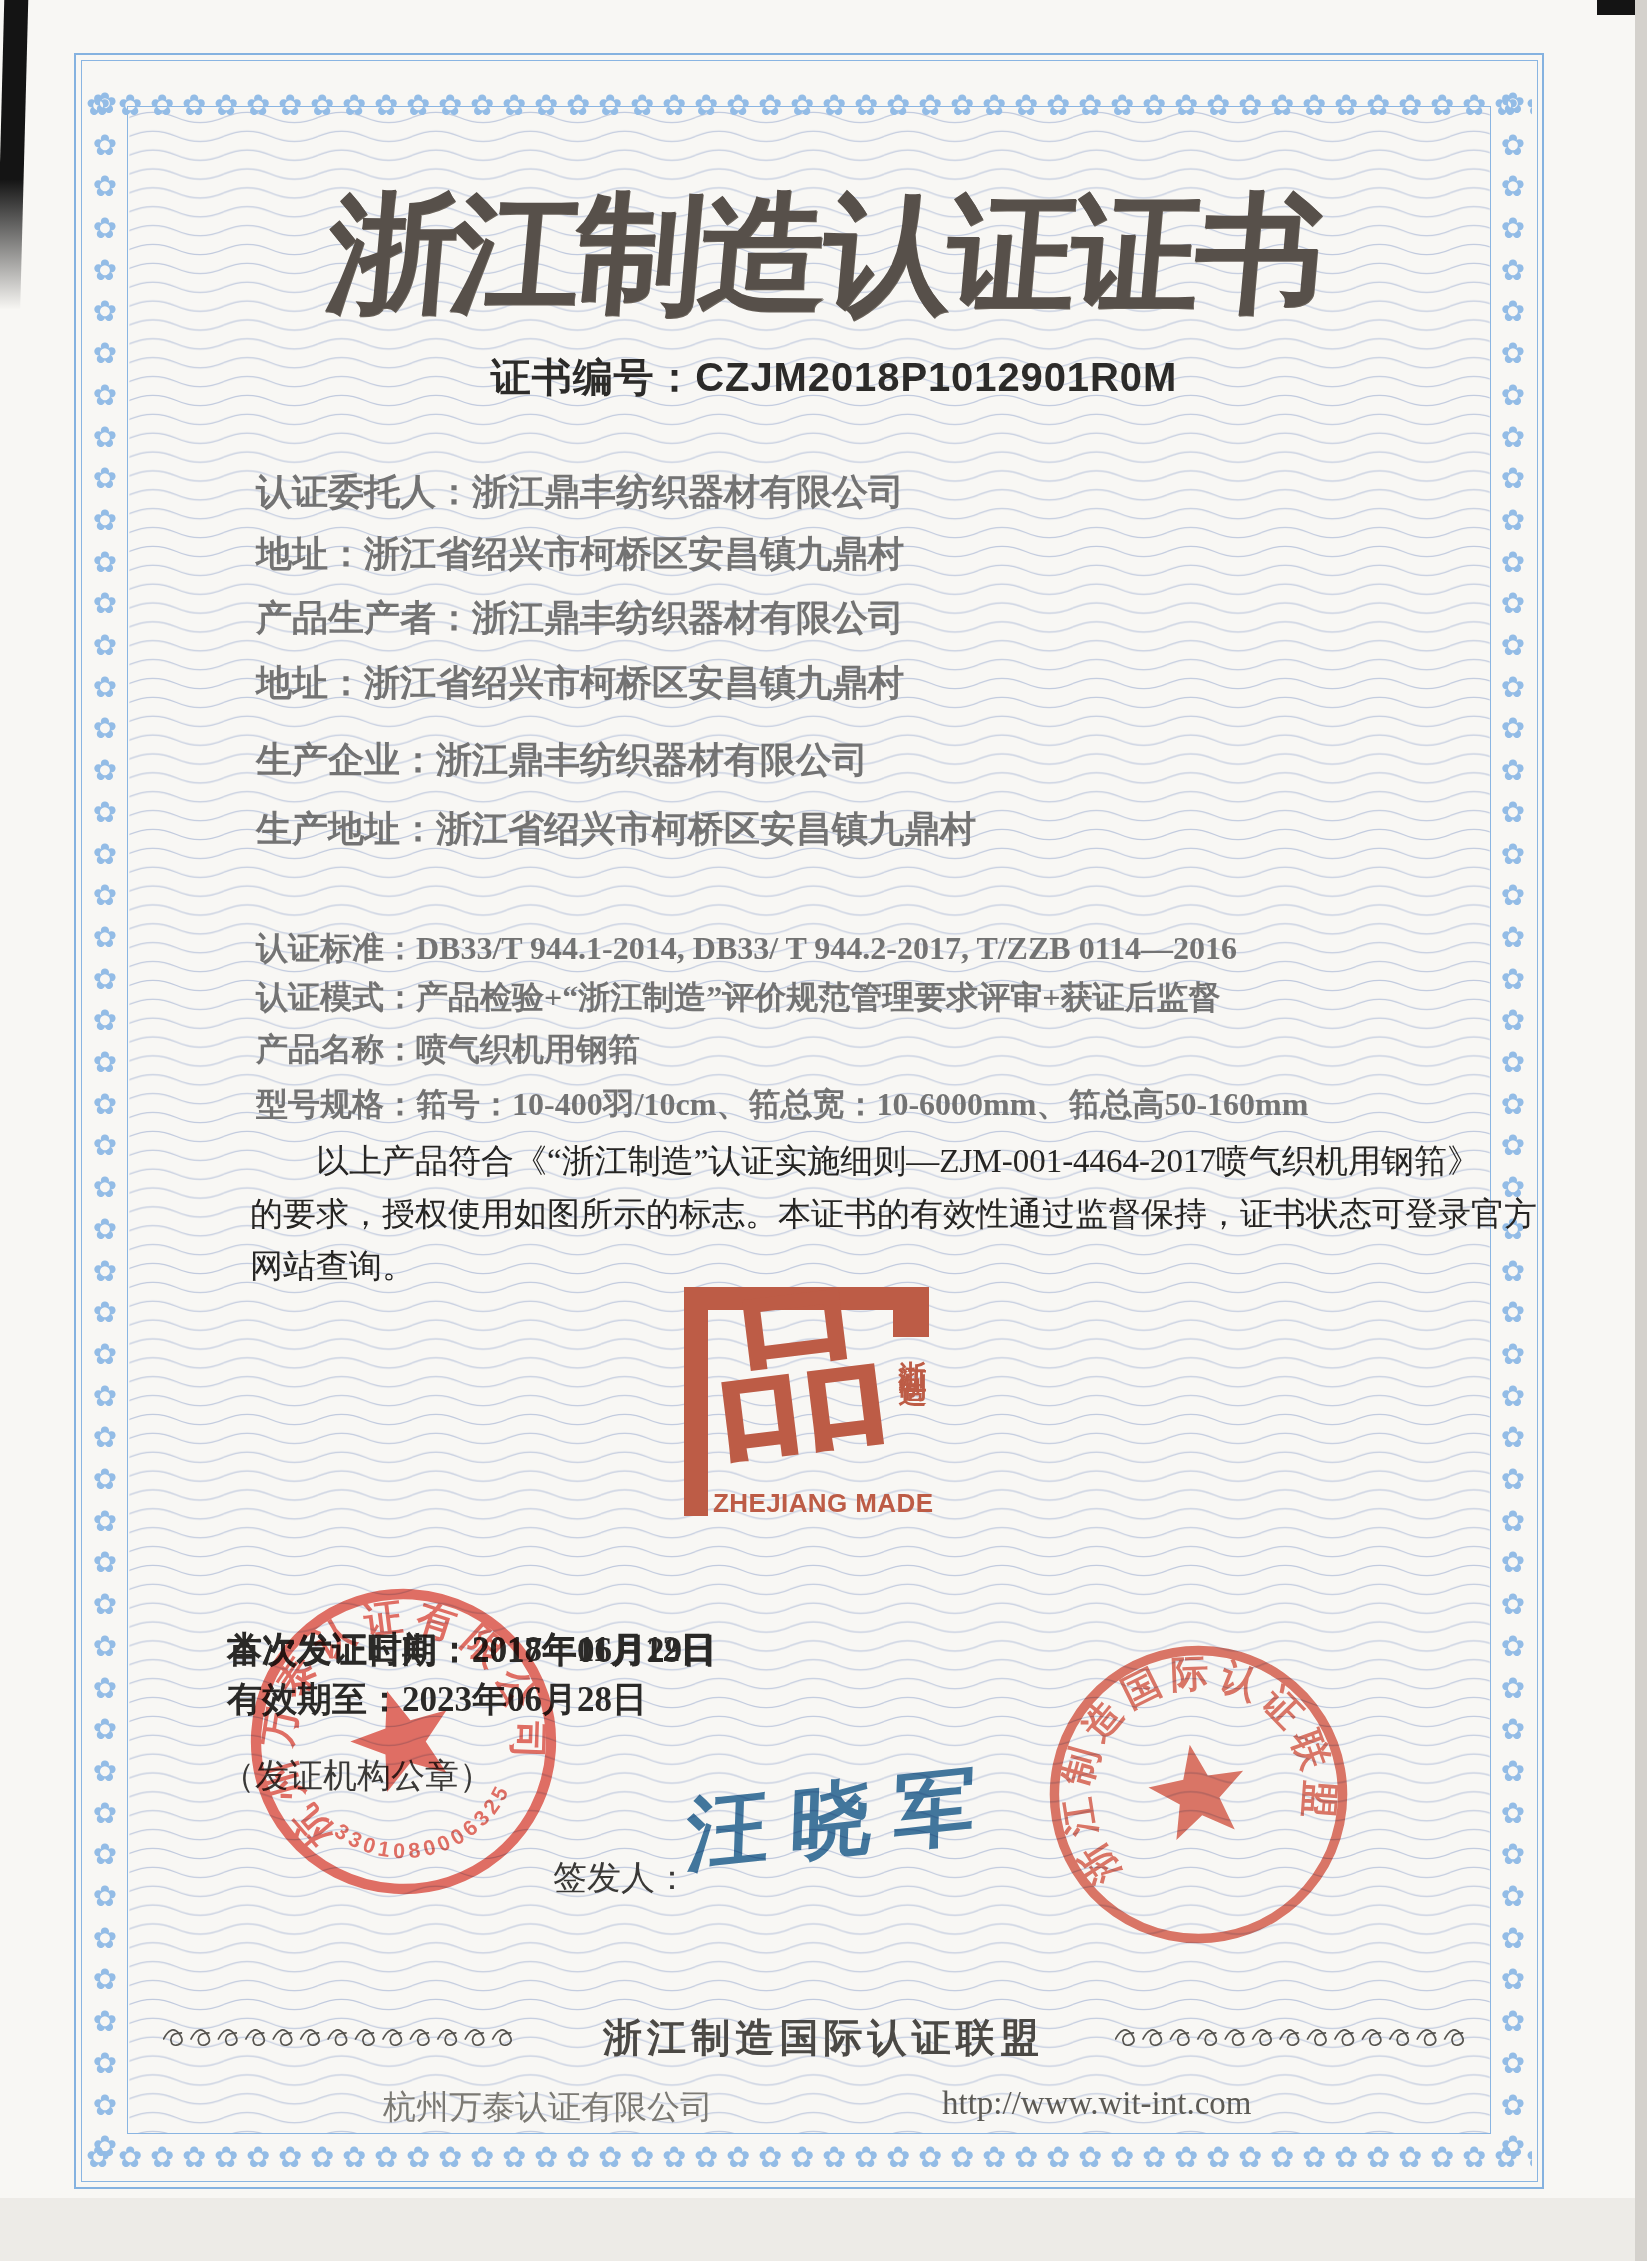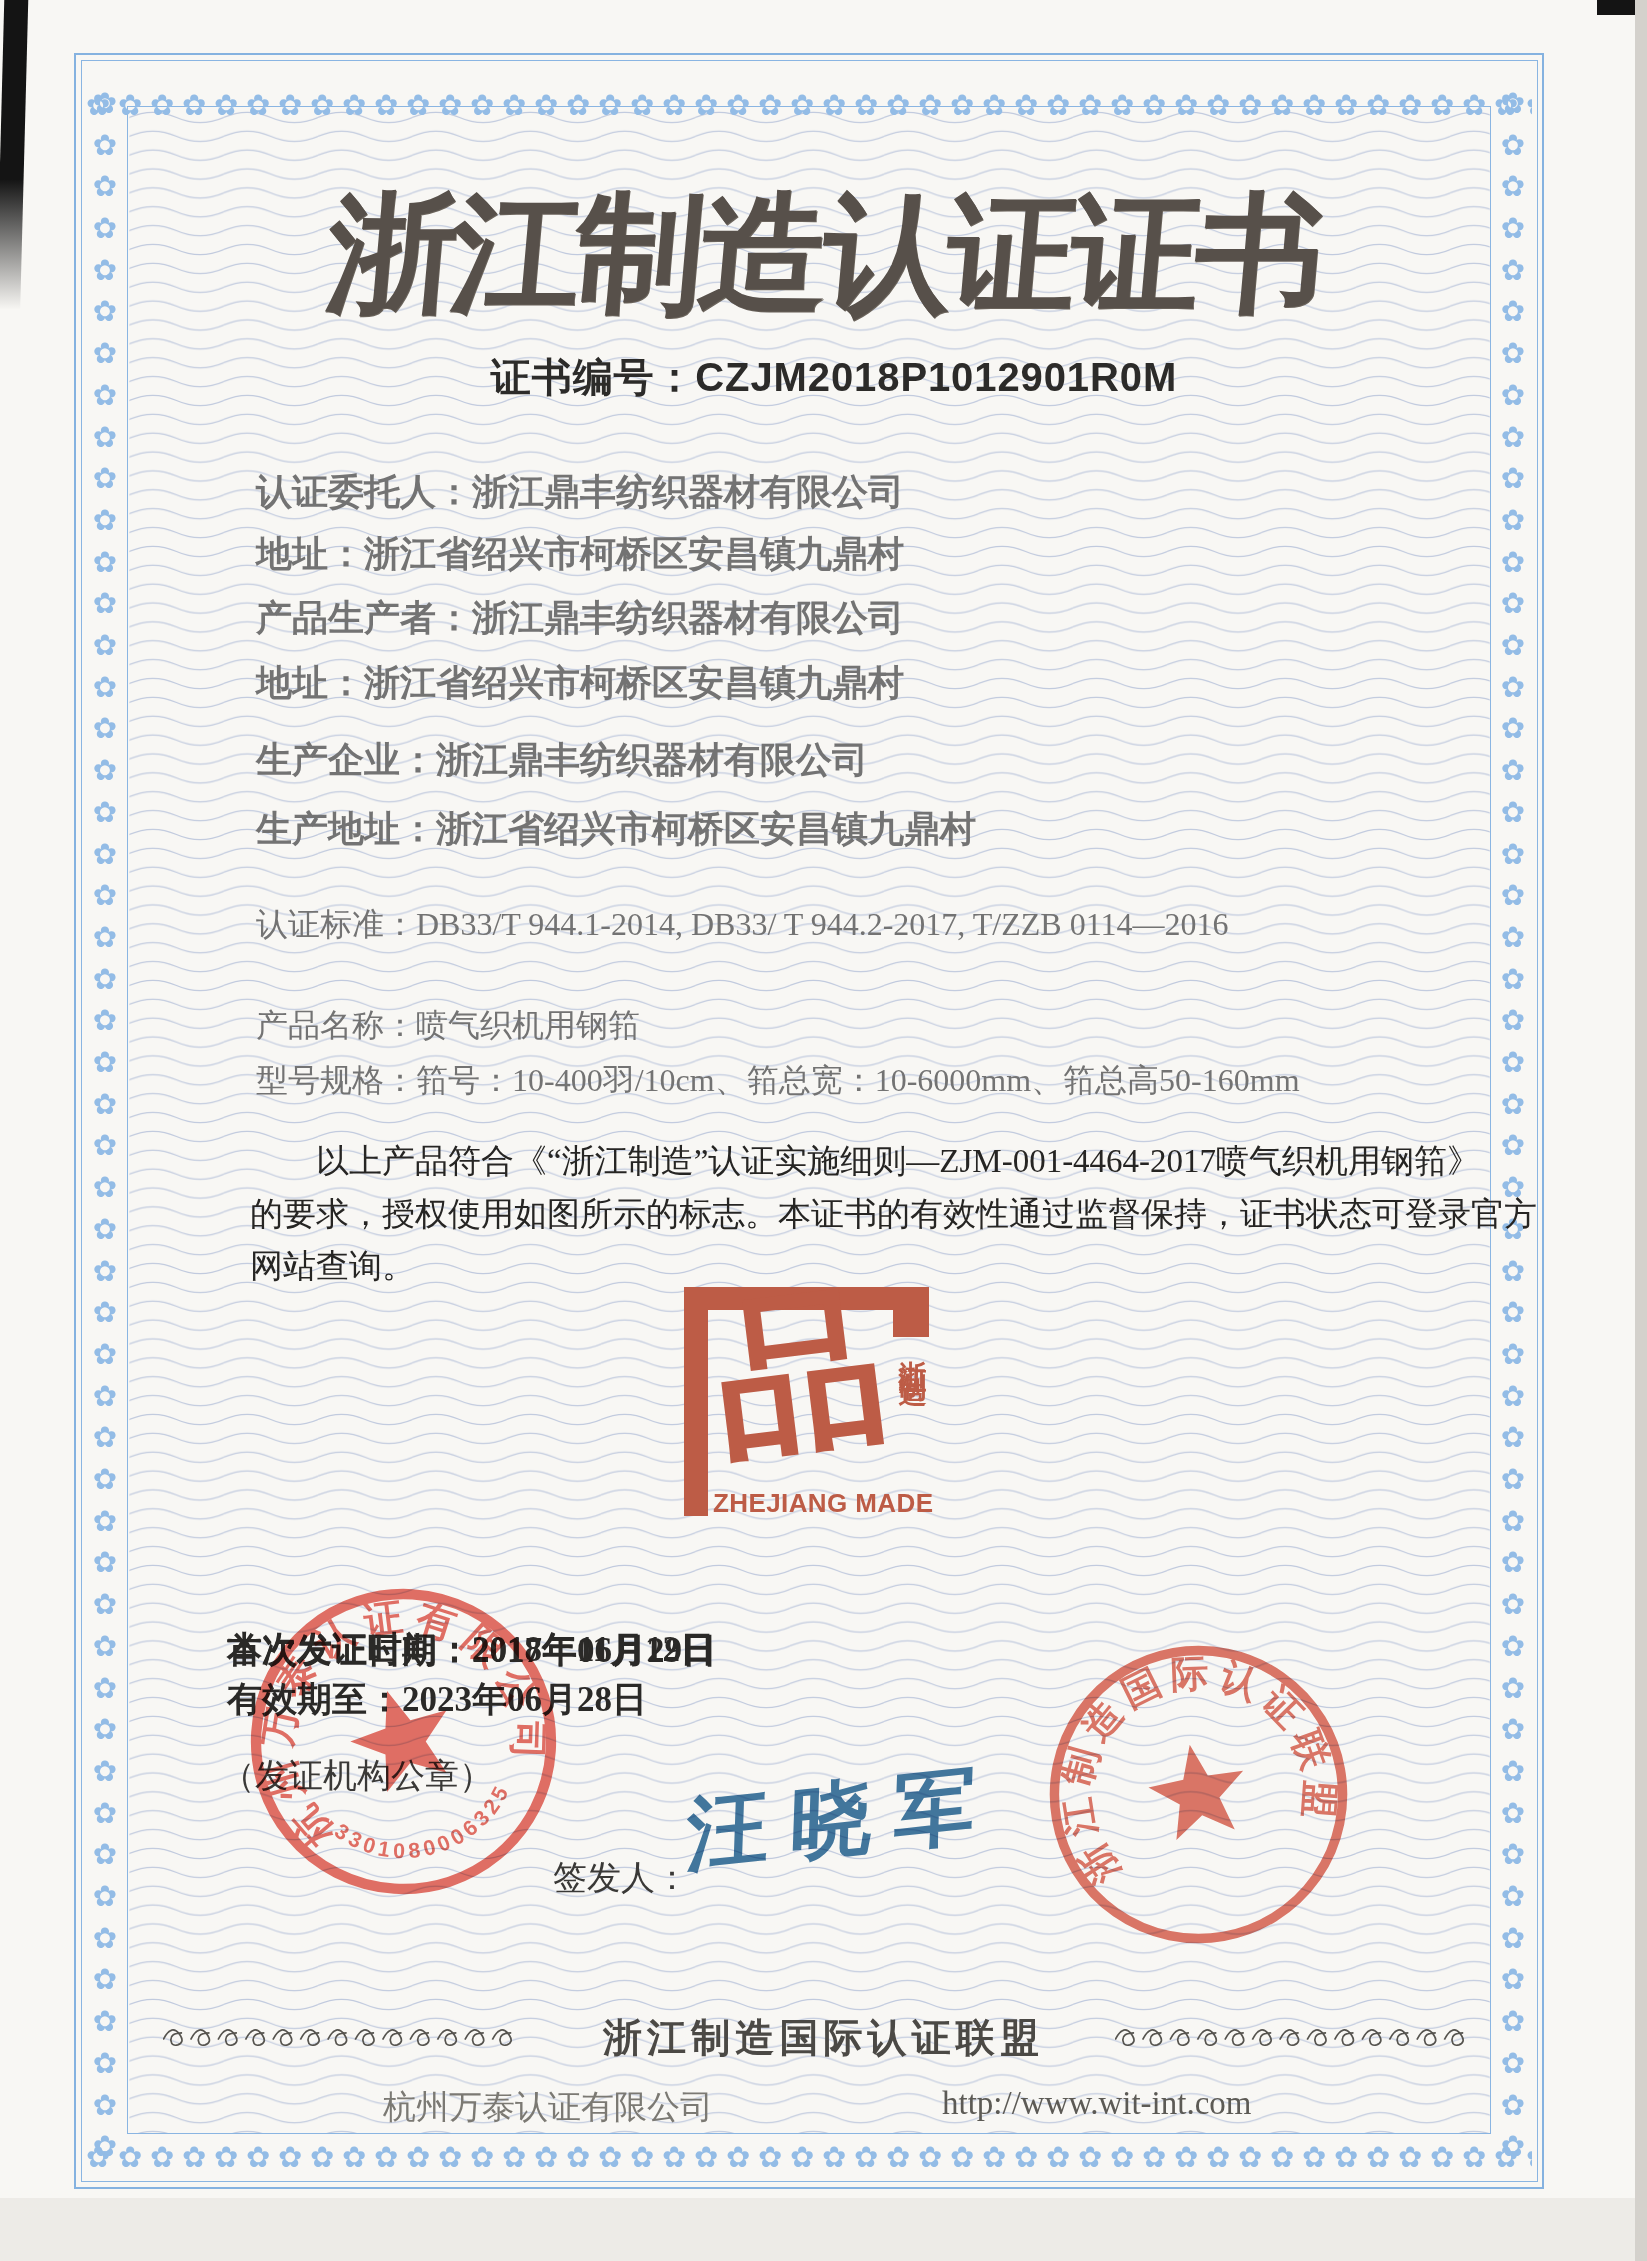--- a/index.html
+++ b/index.html
@@ -21,21 +21,21 @@
   #waves{position:absolute;left:129px;top:108px;z-index:0;}
   
   .title{position:absolute;left:0;right:0;top:168px;text-align:center;z-index:2;
          font-size:129px;font-weight:900;color:#57504a;letter-spacing:-5.1px;
          transform:skewX(-5deg);text-shadow:0.9px 0.9px 0 #6b645c;}
   .certno{position:absolute;left:0;right:0;top:350px;text-align:center;z-index:2;
           font-family:"Liberation Sans","DejaVu Sans",sans-serif;
           font-size:40px;font-weight:bold;color:#2c2b29;letter-spacing:0.9px;margin-left:21px;}
   .tline{position:absolute;left:256px;color:#737373;z-index:2;white-space:nowrap;}
   .info{font-size:36px;font-weight:bold;}
-  .spec{font-size:32px;font-weight:normal;}
+  .spec{font-size:32px;font-weight:bold;margin-top:24px;}
   .para{font-size:33px;font-weight:normal;color:#262523;}
   .dates{left:227px;font-size:35px;font-weight:bold;color:#2a2927;}
   .sealnote{left:221px;font-size:34px;font-weight:normal;color:#3a3937;}
   
   .logo{position:absolute;left:684px;top:1287px;width:245px;height:229px;z-index:2;color:#bd5c46;}
   .logo .bar-top{position:absolute;left:0;top:0;width:245px;height:23px;background:#bd5c46;}
   .logo .bar-stub{position:absolute;right:0;top:0;width:36px;height:50px;background:#bd5c46;}
   .logo .bar-left{position:absolute;left:0;top:0;width:24px;height:229px;background:#bd5c46;}
   .logo .mark{position:absolute;left:31px;top:1.7px;font-size:170px;line-height:1;
               font-weight:900;transform:rotate(-7deg);}
@@ -89,20 +89,21 @@
   <div class="certno">证书编号：CZJM2018P1012901R0M</div>
 
   <div class="tline info" style="top:468px">认证委托人：浙江鼎丰纺织器材有限公司</div>
   <div class="tline info" style="top:530px">地址：浙江省绍兴市柯桥区安昌镇九鼎村</div>
   <div class="tline info" style="top:594px">产品生产者：浙江鼎丰纺织器材有限公司</div>
   <div class="tline info" style="top:659px">地址：浙江省绍兴市柯桥区安昌镇九鼎村</div>
   <div class="tline info" style="top:805px">生产地址：浙江省绍兴市柯桥区安昌镇九鼎村</div>
   <div class="tline info" style="top:736px">生产企业：浙江鼎丰纺织器材有限公司</div>
 
   <div class="tline spec" style="top:903px">认证标准：DB33/T 944.1-2014, DB33/ T 944.2-2017, T/ZZB 0114—2016</div>
+  <div class="tline spec" style="top:952px">认证模式：产品检验+“浙江制造”评价规范管理要求评审+获证后监督</div>
   <div class="tline spec" style="top:1004px">产品名称：喷气织机用钢筘</div>
   <div class="tline spec" style="top:1059px">型号规格：筘号：10-400羽/10cm、筘总宽：10-6000mm、筘总高50-160mm</div>
 
   <div class="tline para" style="top:1139px;left:316px">以上产品符合《“浙江制造”认证实施细则—ZJM-001-4464-2017喷气织机用钢筘》</div>
   <div class="tline para" style="top:1192px;left:250px">的要求，授权使用如图所示的标志。本证书的有效性通过监督保持，证书状态可登录官方</div>
   <div class="tline para" style="top:1244px;left:250px">网站查询。</div>
 
   <div class="logo">
     <div class="bar-top"></div>
     <div class="bar-stub"></div>

